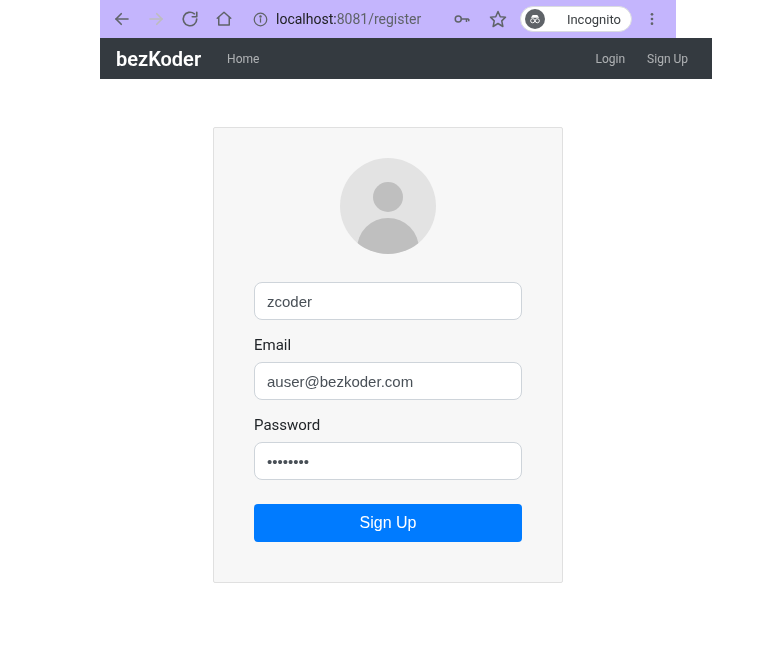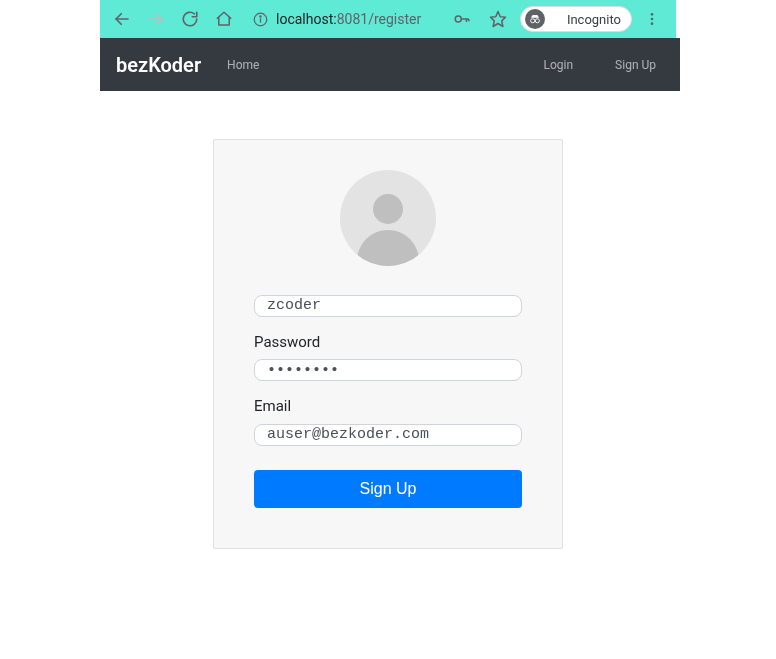--- a/index.html
+++ b/index.html
@@ -6,21 +6,21 @@
     body {
       font-family: -apple-system, BlinkMacSystemFont, "Segoe UI", Roboto, Arial, sans-serif;
       background: #ffffff;
       width: 776px;
       height: 659px;
       overflow: hidden;
     }
     
     .browser-bar {
       height: 38px;
-      background: #5eead4;
+      background: #c4b5fd;
       display: flex;
       align-items: center;
       padding: 0 12px 0 8px;
       margin-left: 100px;
       margin-right: 100px;
       gap: 6px;
     }
     .browser-bar .nav-icon {
       width: 28px;
       height: 28px;
@@ -82,44 +82,44 @@
       display: flex;
       align-items: center;
       justify-content: center;
       color: #5f6368;
       cursor: pointer;
     }
 
     
     .navbar {
       background: #343a40;
-      height: 53px;
+      height: 41px;
       display: flex;
       align-items: center;
       padding: 16px 16px;
       margin-left: 100px;
-      margin-right: 96px;
+      margin-right: 64px;
     }
     .navbar .brand {
       color: #ffffff;
       font-size: 20px;
       font-weight: 600;
       margin-right: 18px;
       cursor: pointer;
     }
     .navbar .nav-link {
       color: rgba(255,255,255,0.6);
       font-size: 12px;
       cursor: pointer;
       padding: 8px;
     }
     .navbar .spacer { flex: 1; }
     .navbar .nav-right {
       display: flex;
-      gap: 26px;
+      gap: 6px;
       justify-content: space-between;
     }
 
     
     .page-content {
       display: flex;
       justify-content: center;
       padding-top: 48px;
     }
     .card {
@@ -162,29 +162,28 @@
       margin-bottom: 16px;
     }
     .form-label {
       display: block;
       font-size: 15px;
       color: #212529;
       margin-bottom: 8px;
     }
     .form-control {
       width: 100%;
-      height: 22px;
+      height: 38px;
       padding: 6px 12px;
       font-size: 15px;
       border: 1px solid #ced4da;
       border-radius: 8px;
       background: #ffffff;
       color: #495057;
       outline: none;
-      font-family: Liberation Mono, monospace;
     }
     .btn-primary {
       width: 100%;
       height: 38px;
       background: #007bff;
       color: #ffffff;
       border: none;
       border-radius: 4px;
       font-size: 16px;
       cursor: pointer;
@@ -283,24 +282,24 @@
         <div class="head"></div>
         <div class="body"></div>
       </div>
     </div>
 
     <div class="form-group">
       <input class="form-control" type="text" value="zcoder" style="">
     </div>
 
     <div class="form-group">
+      <label class="form-label">Email</label>
+      <input class="form-control" type="text" value="auser@bezkoder.com" style="">
+    </div>
+
+    <div class="form-group">
       <label class="form-label">Password</label>
       <input class="form-control" type="text" value="••••••••" style="">
     </div>
 
-    <div class="form-group">
-      <label class="form-label">Email</label>
-      <input class="form-control" type="text" value="auser@bezkoder.com" style="">
-    </div>
-
     <button class="btn-primary">Sign Up</button>
   </div>
 </div>
 
 </body></html>

